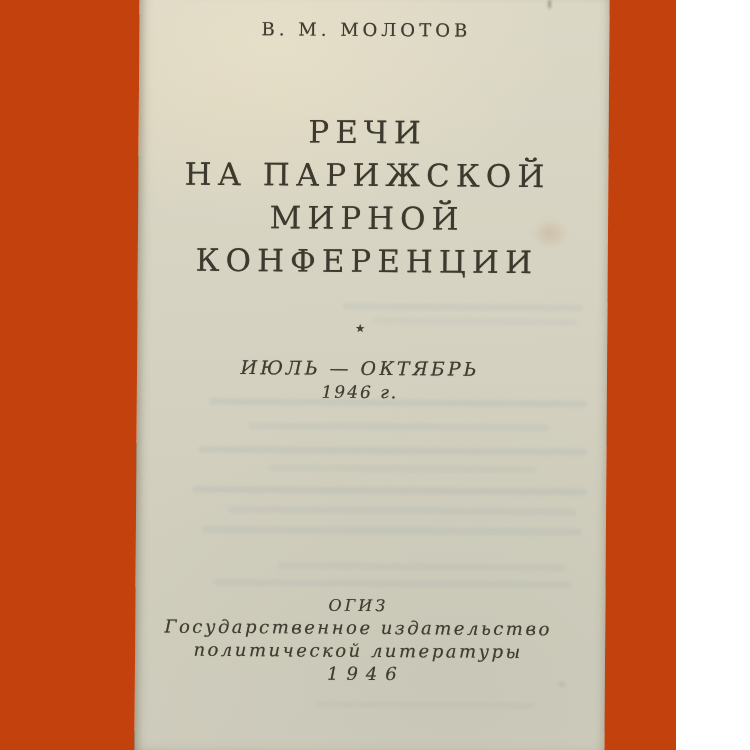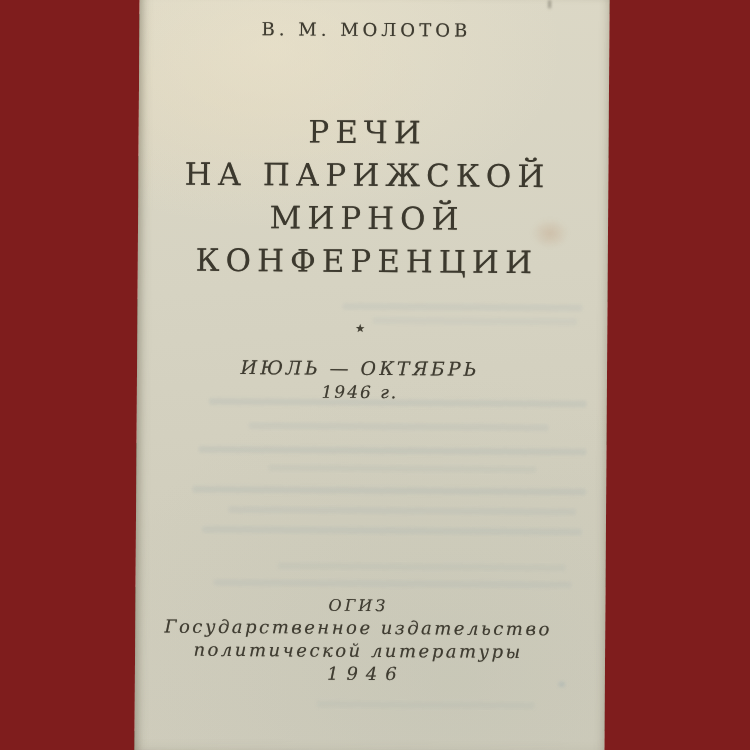--- a/index.html
+++ b/index.html
@@ -6,23 +6,23 @@
     margin: 0;
     padding: 0;
     width: 750px;
     height: 750px;
     background: #ffffff;
     overflow: hidden;
     font-family: "DejaVu Serif", serif;
   }
   .photo {
     position: relative;
-    width: 750px;
+    width: 676px;
     height: 750px;
-    background: #7f1d1d;
+    background: #c2410c;
   }
   
   .page {
     position: absolute;
     left: 137px;
     top: -5px;
     width: 470px;
     height: 760px;
     transform: rotate(0.4deg);
     background:

